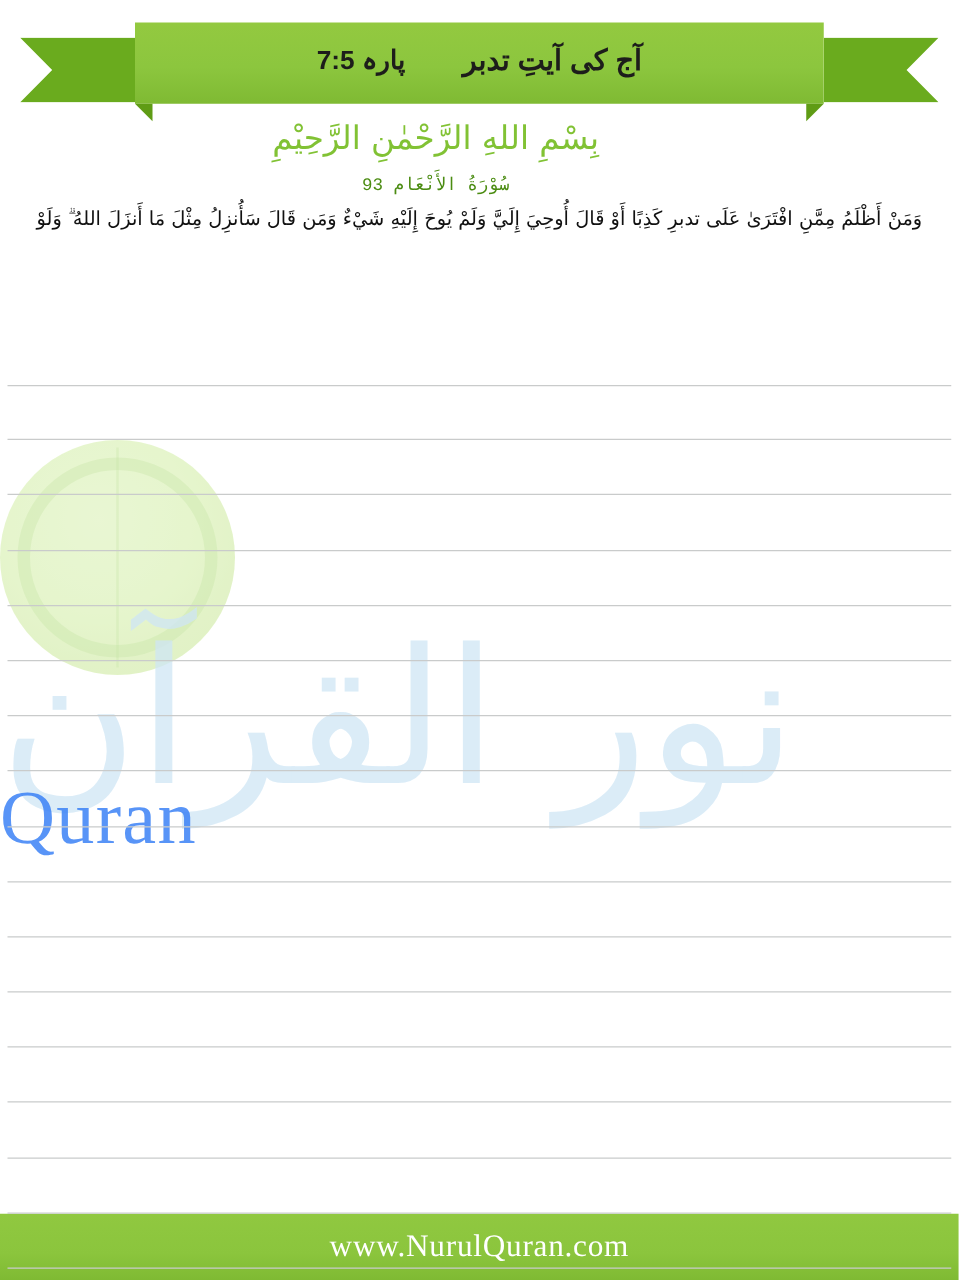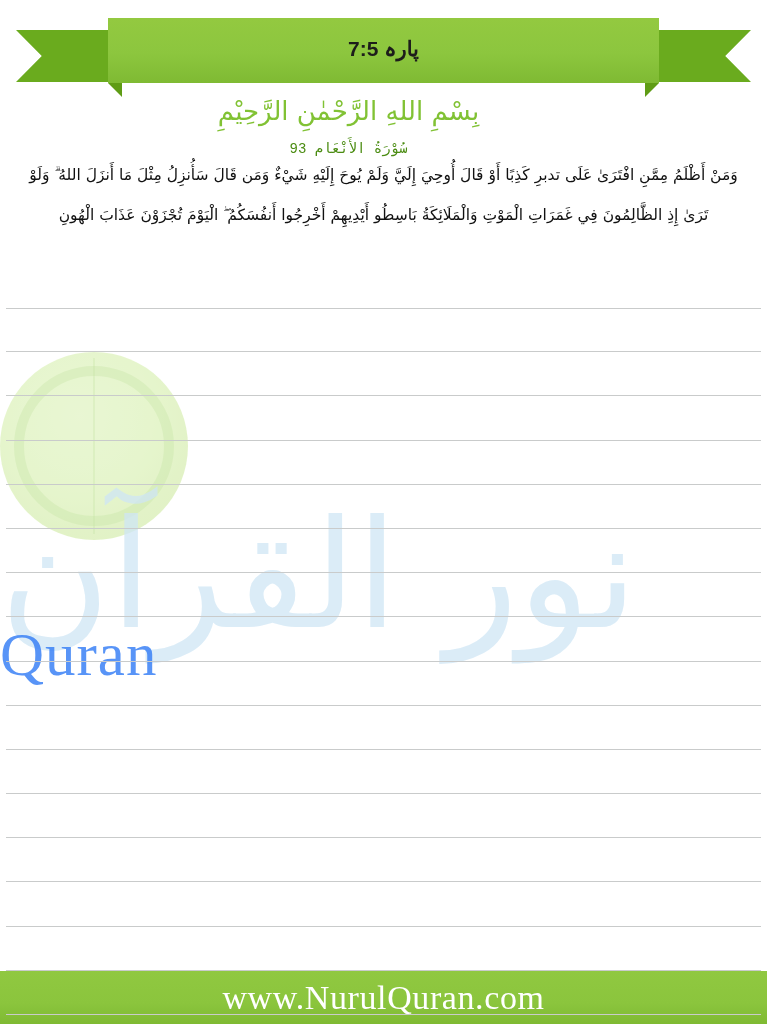--- a/index.html
+++ b/index.html
@@ -210,47 +210,47 @@
     height: 53px;
     background: #8cc63e;
     background: linear-gradient(180deg, #90c840 0%, #8bc53d 60%, #7fba33 100%);
     display: flex;
     align-items: center;
     justify-content: center;
   }
   .footer-text {
     color: #ffffff;
     font-family: "Liberation Serif", serif;
-    font-size: 34px;
+    font-size: 25px;
     letter-spacing: 0.6px;
   }
 </style>
 </head>
 <body>
 
 <div class="banner-wrap">
   <div class="ribbon-tail left"></div>
   <div class="ribbon-tail right"></div>
   <div class="ribbon-main">
     <div class="ribbon-title">
+      <span>آج کی آیتِ تدبر</span>
       <span class="para">پارہ 7:5</span>
     </div>
   </div>
   <div class="ribbon-fold-l"></div>
   <div class="ribbon-fold-r"></div>
 </div>
 
 <div class="basmala-block">
   <div class="basmala">بِسْمِ اللهِ الرَّحْمٰنِ الرَّحِيْمِ</div>
   <div class="surah-line">سُوْرَةُ الأَنْعَام 93</div>
 </div>
 
 <div class="ayah-block">
   <div class="l1">وَمَنْ أَظْلَمُ مِمَّنِ افْتَرَىٰ عَلَى تدبرِ كَذِبًا أَوْ قَالَ أُوحِيَ إِلَيَّ وَلَمْ يُوحَ إِلَيْهِ شَيْءٌ وَمَن قَالَ سَأُنزِلُ مِثْلَ مَا أَنزَلَ اللهُ ۗ وَلَوْ</div>
-  <div class="l2">تَرَىٰ إِذِ الظَّالِمُونَ فِي غَمَرَاتِ الْمَوْتِ وَالْمَلَائِكَةُ بَاسِطُو أَيْدِيهِمْ أَخْرِجُوا أَنفُسَكُمُ ۖ الْيَوْمَ تُجْزَوْنَ عَذَابَ الْهُونِ</div>
 </div>
 
 <div class="watermark">
   <div class="wm-globe"></div>
   <div class="wm-arabic">نور القرآن</div>
   <div class="wm-latin">Quran</div>
 </div>
 
 <div class="rules" id="rules">
     <div class="rule"></div>

